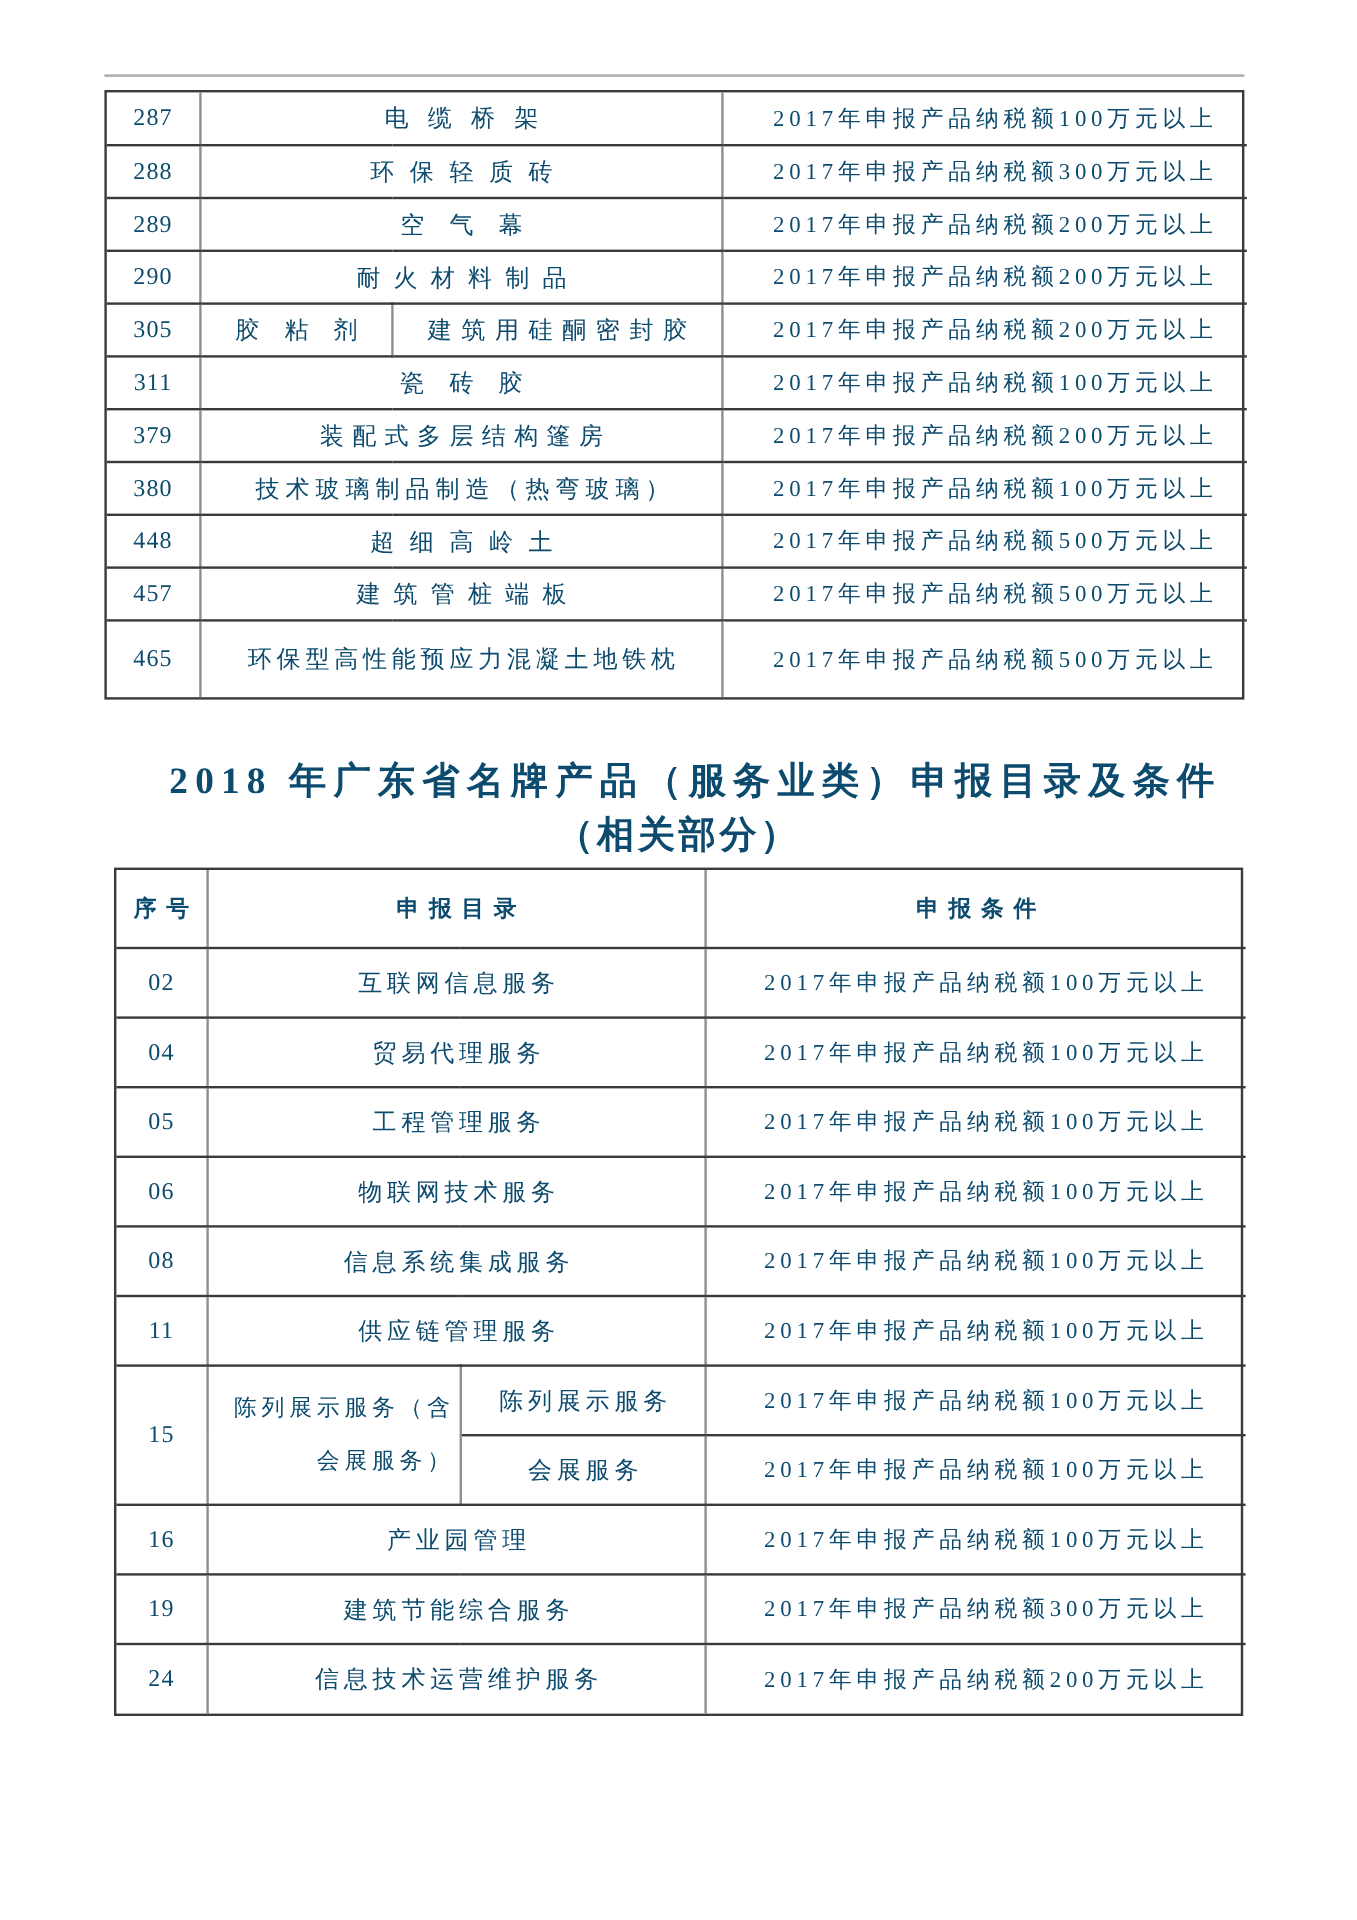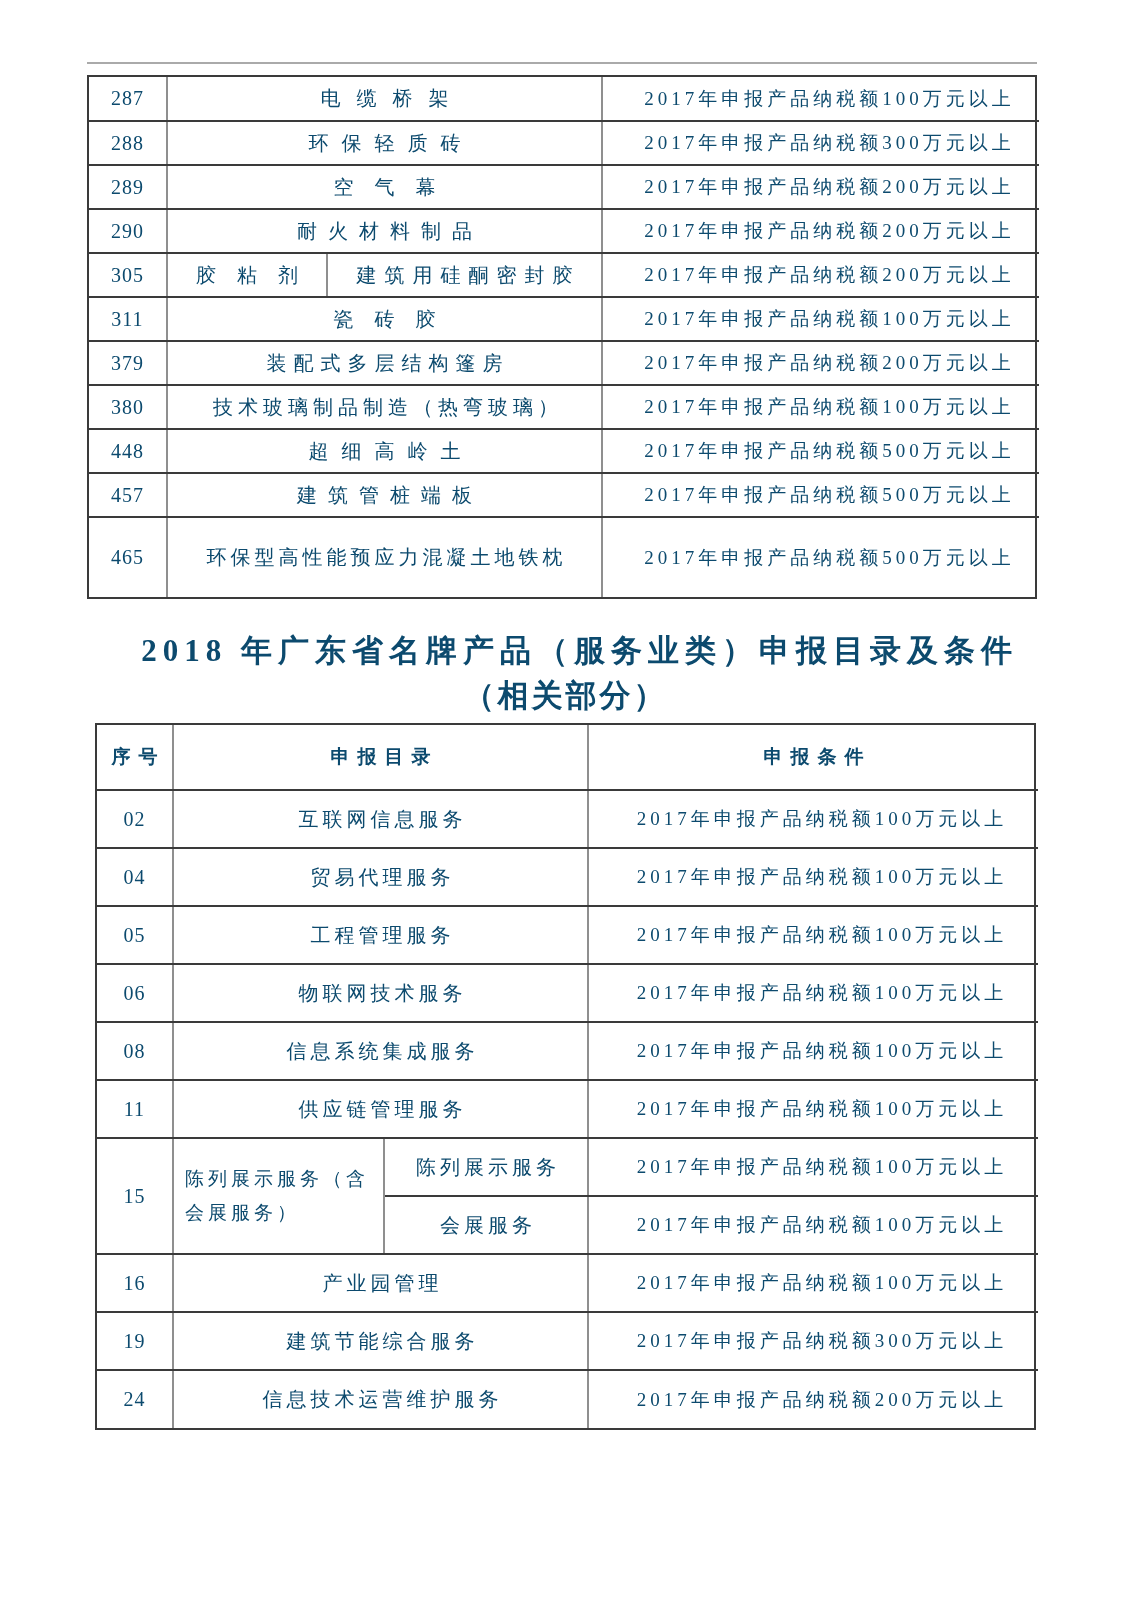--- a/index.html
+++ b/index.html
@@ -25,32 +25,32 @@
     border-bottom:2px solid #3a3a3a;
     text-align:center; vertical-align:middle;
     overflow:hidden; padding:0;
   }
   td:first-child { border-left:none; }
   td:last-child  { border-right:none; }
   tr:first-child > td { border-top:none; }
   tr:last-child  > td { border-bottom:none; }
 
   #t1 tr { height:44px; }
-  #t1 tr.tall { height:80px; }
+  #t1 tr.tall { height:64px; }
   #t2 tr.head { height:65px;padding-left:12px; }
   #t2 tr { height:58px; }
 
   .num  { font-size:20px; letter-spacing:1px; }
   .pname{ font-size:20px; }
   .cond { font-size:19px; letter-spacing:4px; padding-left:17px; }
   .hcell{ font-size:19px; font-weight:bold; letter-spacing:8px; padding-left:8px; }
   .t2name { font-size:20px; letter-spacing:4px; padding-left:4px; }
   .gname{
-    font-size:19px; letter-spacing:4px; text-align:left;
-    padding-left:11px; padding-right:4px; line-height:34px;margin-top:48px;
+    font-size:19px; letter-spacing:4px; text-align:right;
+    padding-left:11px; padding-right:4px; line-height:44px;margin-top:48px;
   }
   .title-block { position:absolute; left:0; top:628px; width:1131px; text-align:center; }
   .title-l1 { font-size:31px; font-weight:bold; letter-spacing:6px; line-height:46px;padding-left:28px; }
   .title-l2 { font-size:31px; font-weight:bold; letter-spacing:3px; line-height:44px; }
 </style>
 </head>
 <body>
 
 <div class="page">
 

